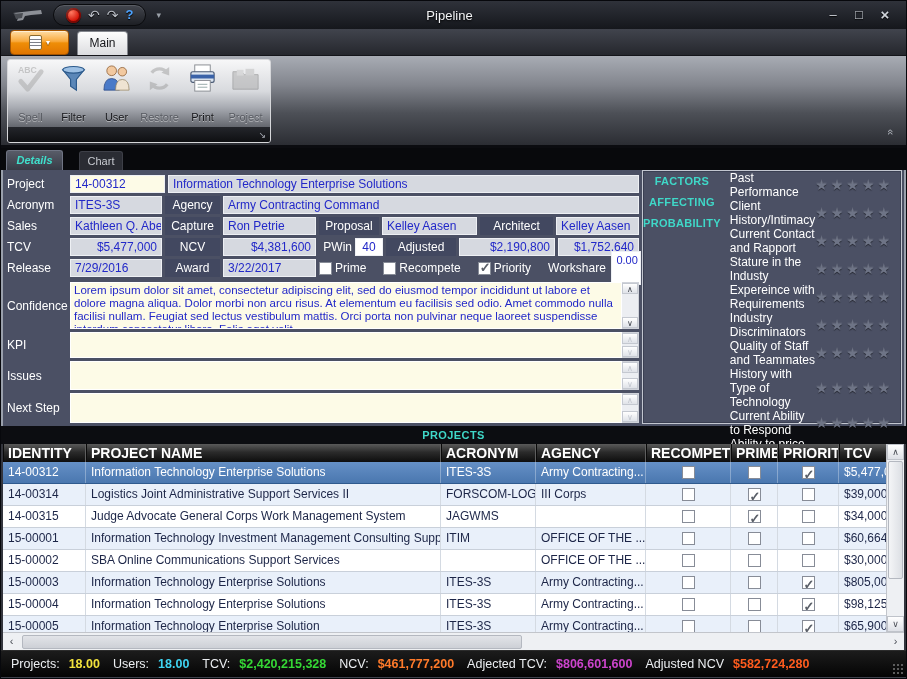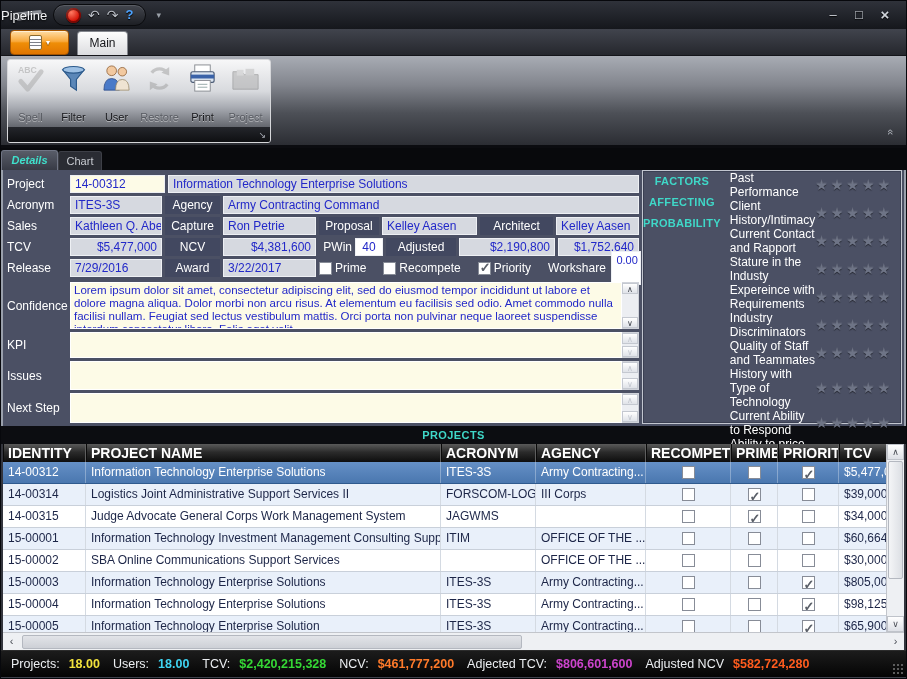--- a/index.html
+++ b/index.html
@@ -11,21 +11,21 @@
   .titlebar { position:relative; height:28px; background:linear-gradient(#2f323a,#15171c); display:flex; align-items:center; }
   .app-icon { margin-left:10px; width:34px; height:18px; flex:none; }
   .qat { display:flex; align-items:center; gap:7px; height:22px; margin-left:8px; padding:0 12px;
          background:linear-gradient(#44474f,#1d1f24); border:1px solid #0a0b0e; border-radius:12px;
          box-shadow: inset 0 1px 0 rgba(255,255,255,.12); }
   .qat-red { width:15px; height:15px; border-radius:50%; background:radial-gradient(circle at 35% 30%, #ff7a62, #d41408 60%, #8e0a04);
              box-shadow: inset 0 0 0 2px rgba(60,0,0,.55), 0 1px 1px rgba(0,0,0,.6); }
   .qat-btn { color:#b9bdc5; font-size:14px; line-height:14px; text-shadow:0 1px 1px #000; }
   .qat-help { color:#4da3ff; font-weight:bold; font-size:13px; }
   .qat-drop { color:#9aa0a8; font-size:9px; margin-left:10px; }
-  .win-title { position:absolute; left:0; right:8px; color:#f2f3f5; font-size:13px; text-shadow:0 1px 2px #000; pointer-events:none; }
+  .win-title { position:absolute; left:0; right:8px; text-align:center; color:#f2f3f5; font-size:13px; text-shadow:0 1px 2px #000; pointer-events:none; }
   .win-btns { margin-left:auto; display:flex; align-items:center; gap:4px; padding-right:10px; }
   .win-btn { width:22px; text-align:center; color:#cfd3d9; font-size:13px; line-height:20px; text-shadow:0 1px 1px #000; }
   .win-btn.close { font-size:15px; font-weight:bold; }
 
   
   .tabrow { position:relative; height:27px; background:linear-gradient(#41444d,#25272d); border-bottom:1px solid #14151a; display:flex; align-items:flex-end; }
   .app-button { margin:0 0 0 9px; width:59px; height:25px; border-radius:4px; border:1px solid #a35400;
                 background:linear-gradient(#ffdda6 0%, #f8a93c 45%, #ef8e07 52%, #e07500 100%);
                 display:flex; align-items:center; justify-content:center; gap:4px;
                 box-shadow: inset 0 1px 0 rgba(255,255,255,.55); }
@@ -45,21 +45,21 @@
   .rtool { width:43px; display:flex; flex-direction:column; align-items:center; gap:17px; }
   .rtool svg { width:31px; height:31px; }
   .rtool .rlabel { font-size:11px; color:#16171b; text-shadow:0 1px 0 rgba(255,255,255,.45); }
   .rtool.disabled svg { filter:grayscale(.95); opacity:.5; }
   .rtool.disabled .rlabel { color:#585b62; }
   .rgroup-footer { position:absolute; left:0; right:0; bottom:0; height:15px; background:linear-gradient(#24262b,#0e0f12); }
   .launcher { position:absolute; right:4px; bottom:2px; color:#a8adb6; font-size:9px; line-height:9px; }
   .ribbon-collapse { position:absolute; right:12px; bottom:7px; color:#b3b7bf; font-size:11px; display:inline-block; transform:rotate(90deg); }
 
   
-  .doctabs { height:22px; background:#08090c; display:flex; align-items:flex-end; gap:0; }
+  .doctabs { height:22px; background:#08090c; display:flex; align-items:flex-end; padding-left:5px; gap:16px; }
   .dtab { height:20px; border-radius:3px 3px 0 0; text-align:center; }
   .dtab.active { width:57px; background:linear-gradient(#585c68,#383b46); border:1px solid #707584; border-bottom:none;
                  color:#3fe0cc; font-size:11px; font-style:italic; font-weight:bold; line-height:19px; }
   .dtab.idle { width:44px; height:19px; background:#2a2c33; border:1px solid #3d3f47; border-bottom:none; color:#c9ccd2; font-size:11px; line-height:18px; }
 
   
   .content { display:flex; height:256px; background:#4b5064; border-left:2px solid #9aa0ac; border-right:2px solid #9aa0ac; }
   .formpane { flex:1; padding:4px 3px 3px 4px; display:flex; flex-direction:column; font-size:12px; min-width:0; }
   .frm-row { display:flex; align-items:center; height:20px; margin-bottom:1px; gap:3px; }
   .flabel { width:60px; flex:none; color:#fff; }

